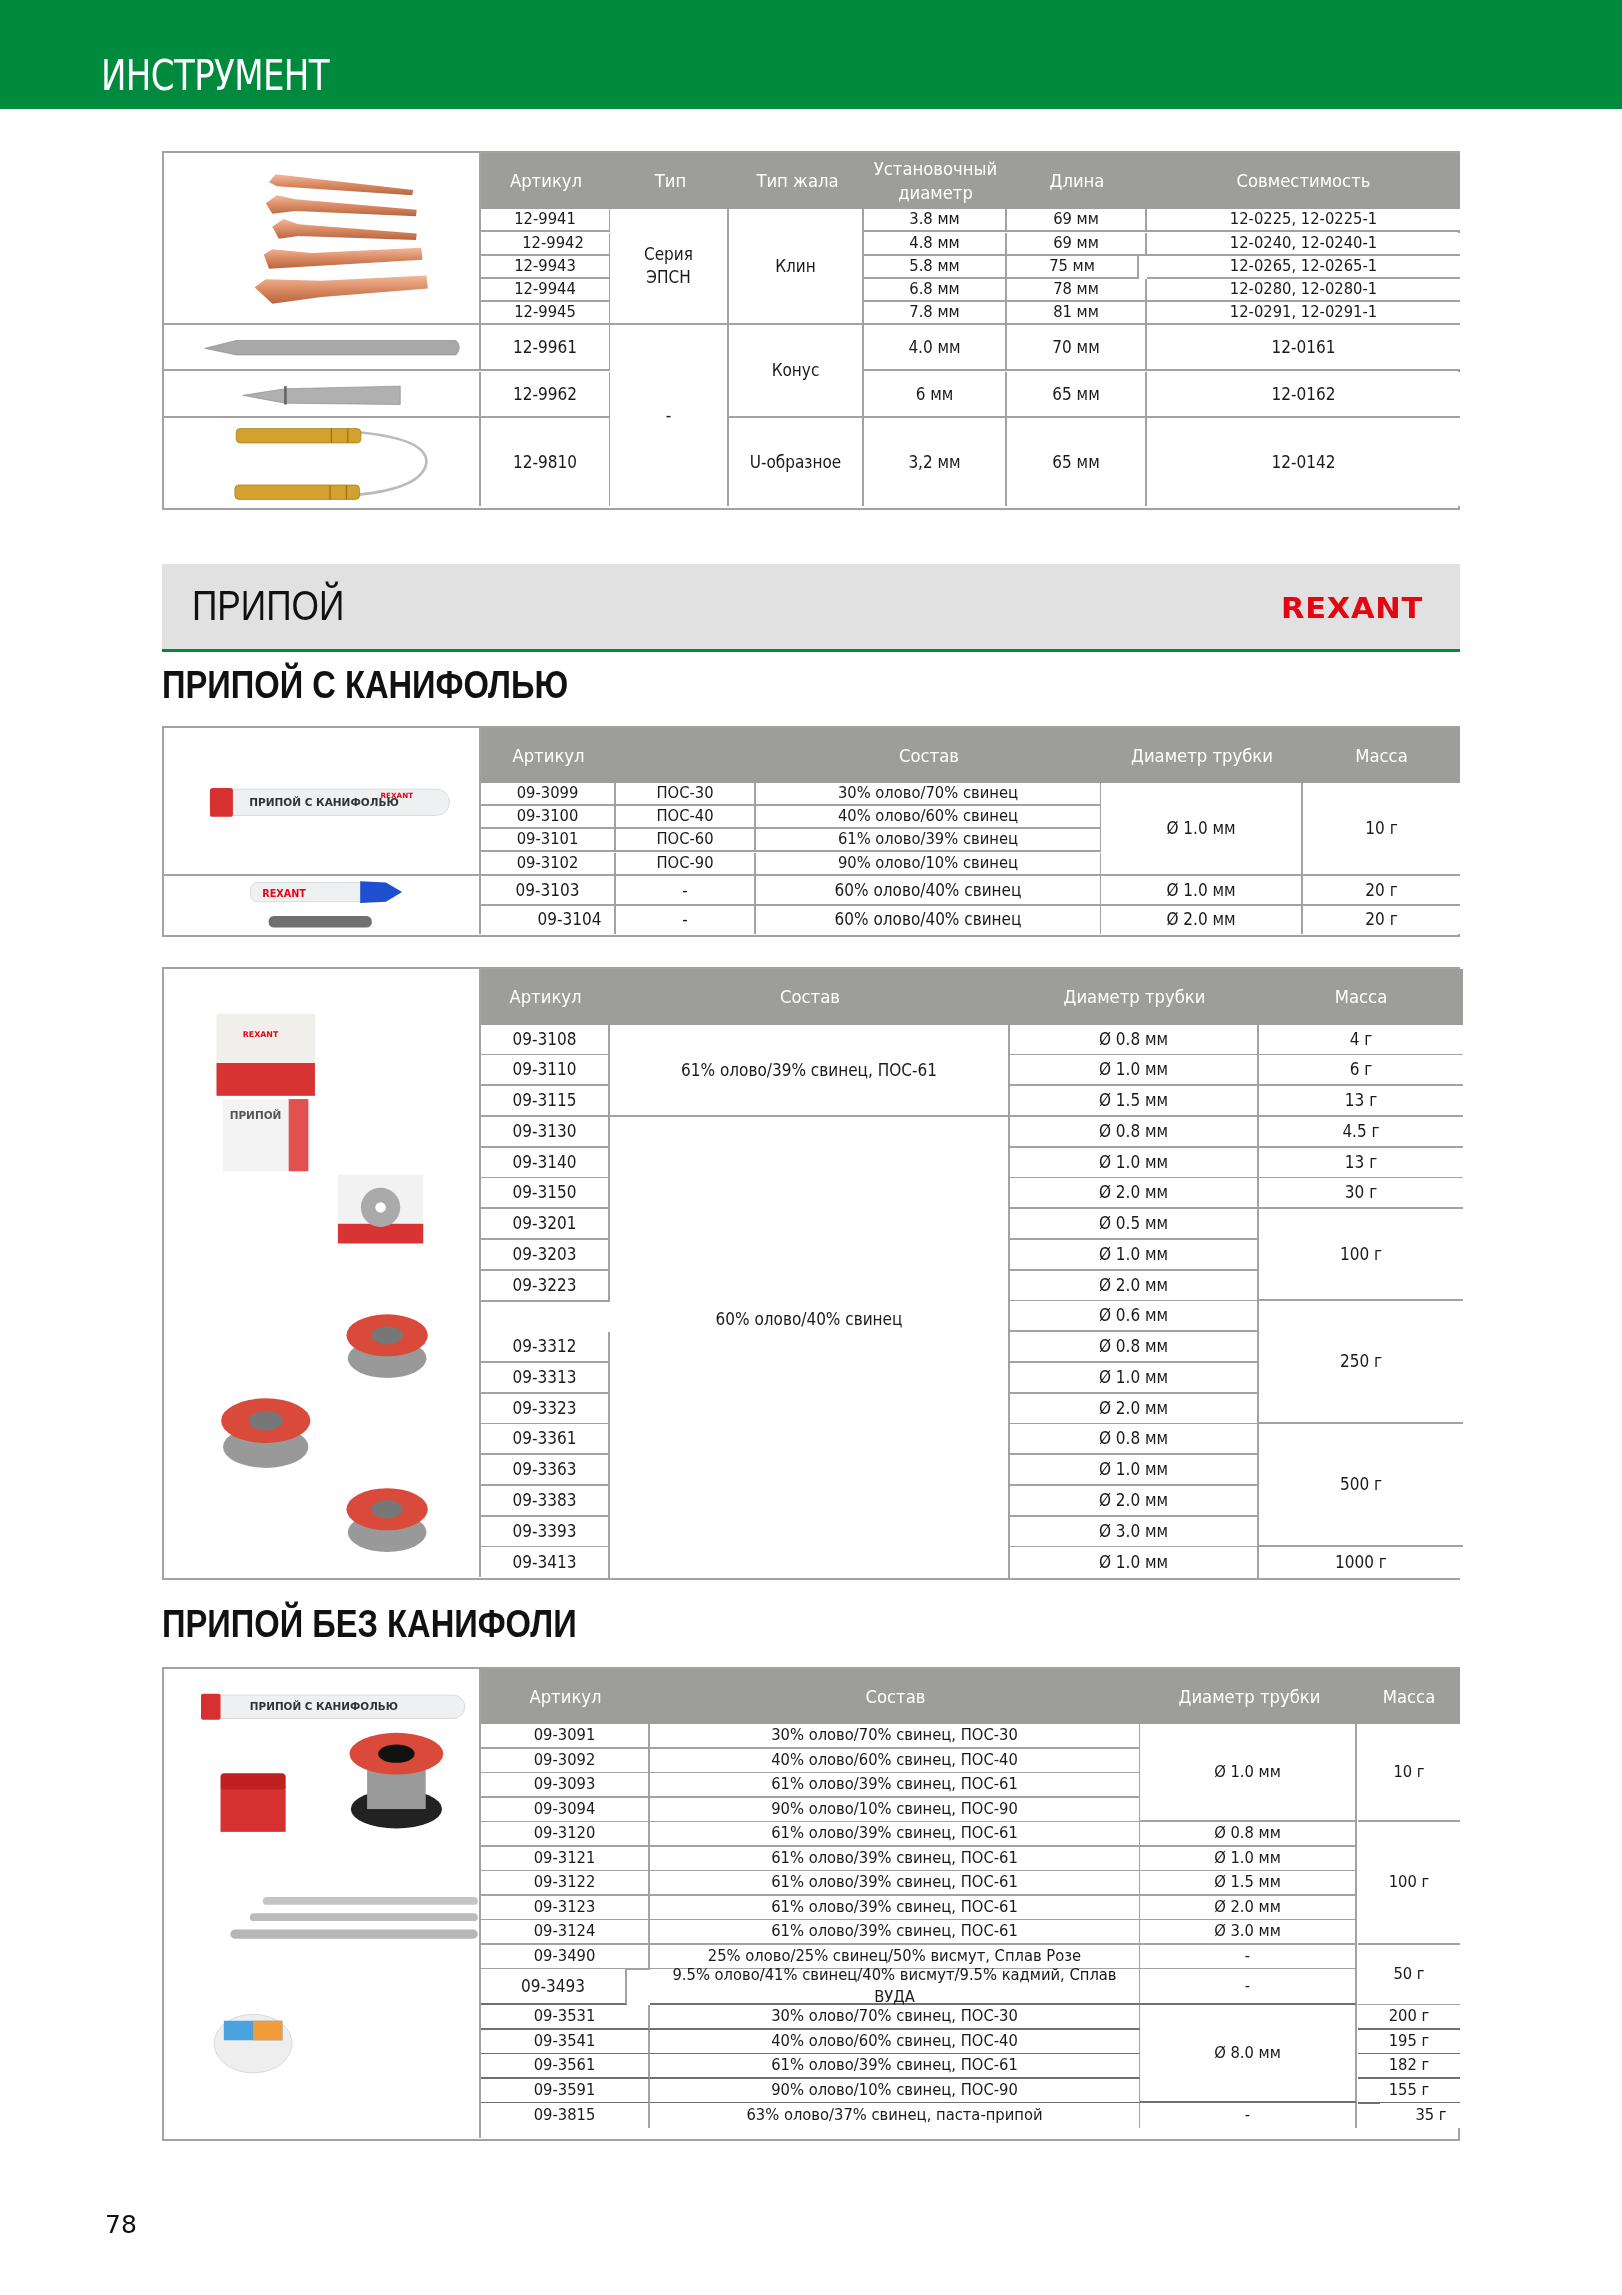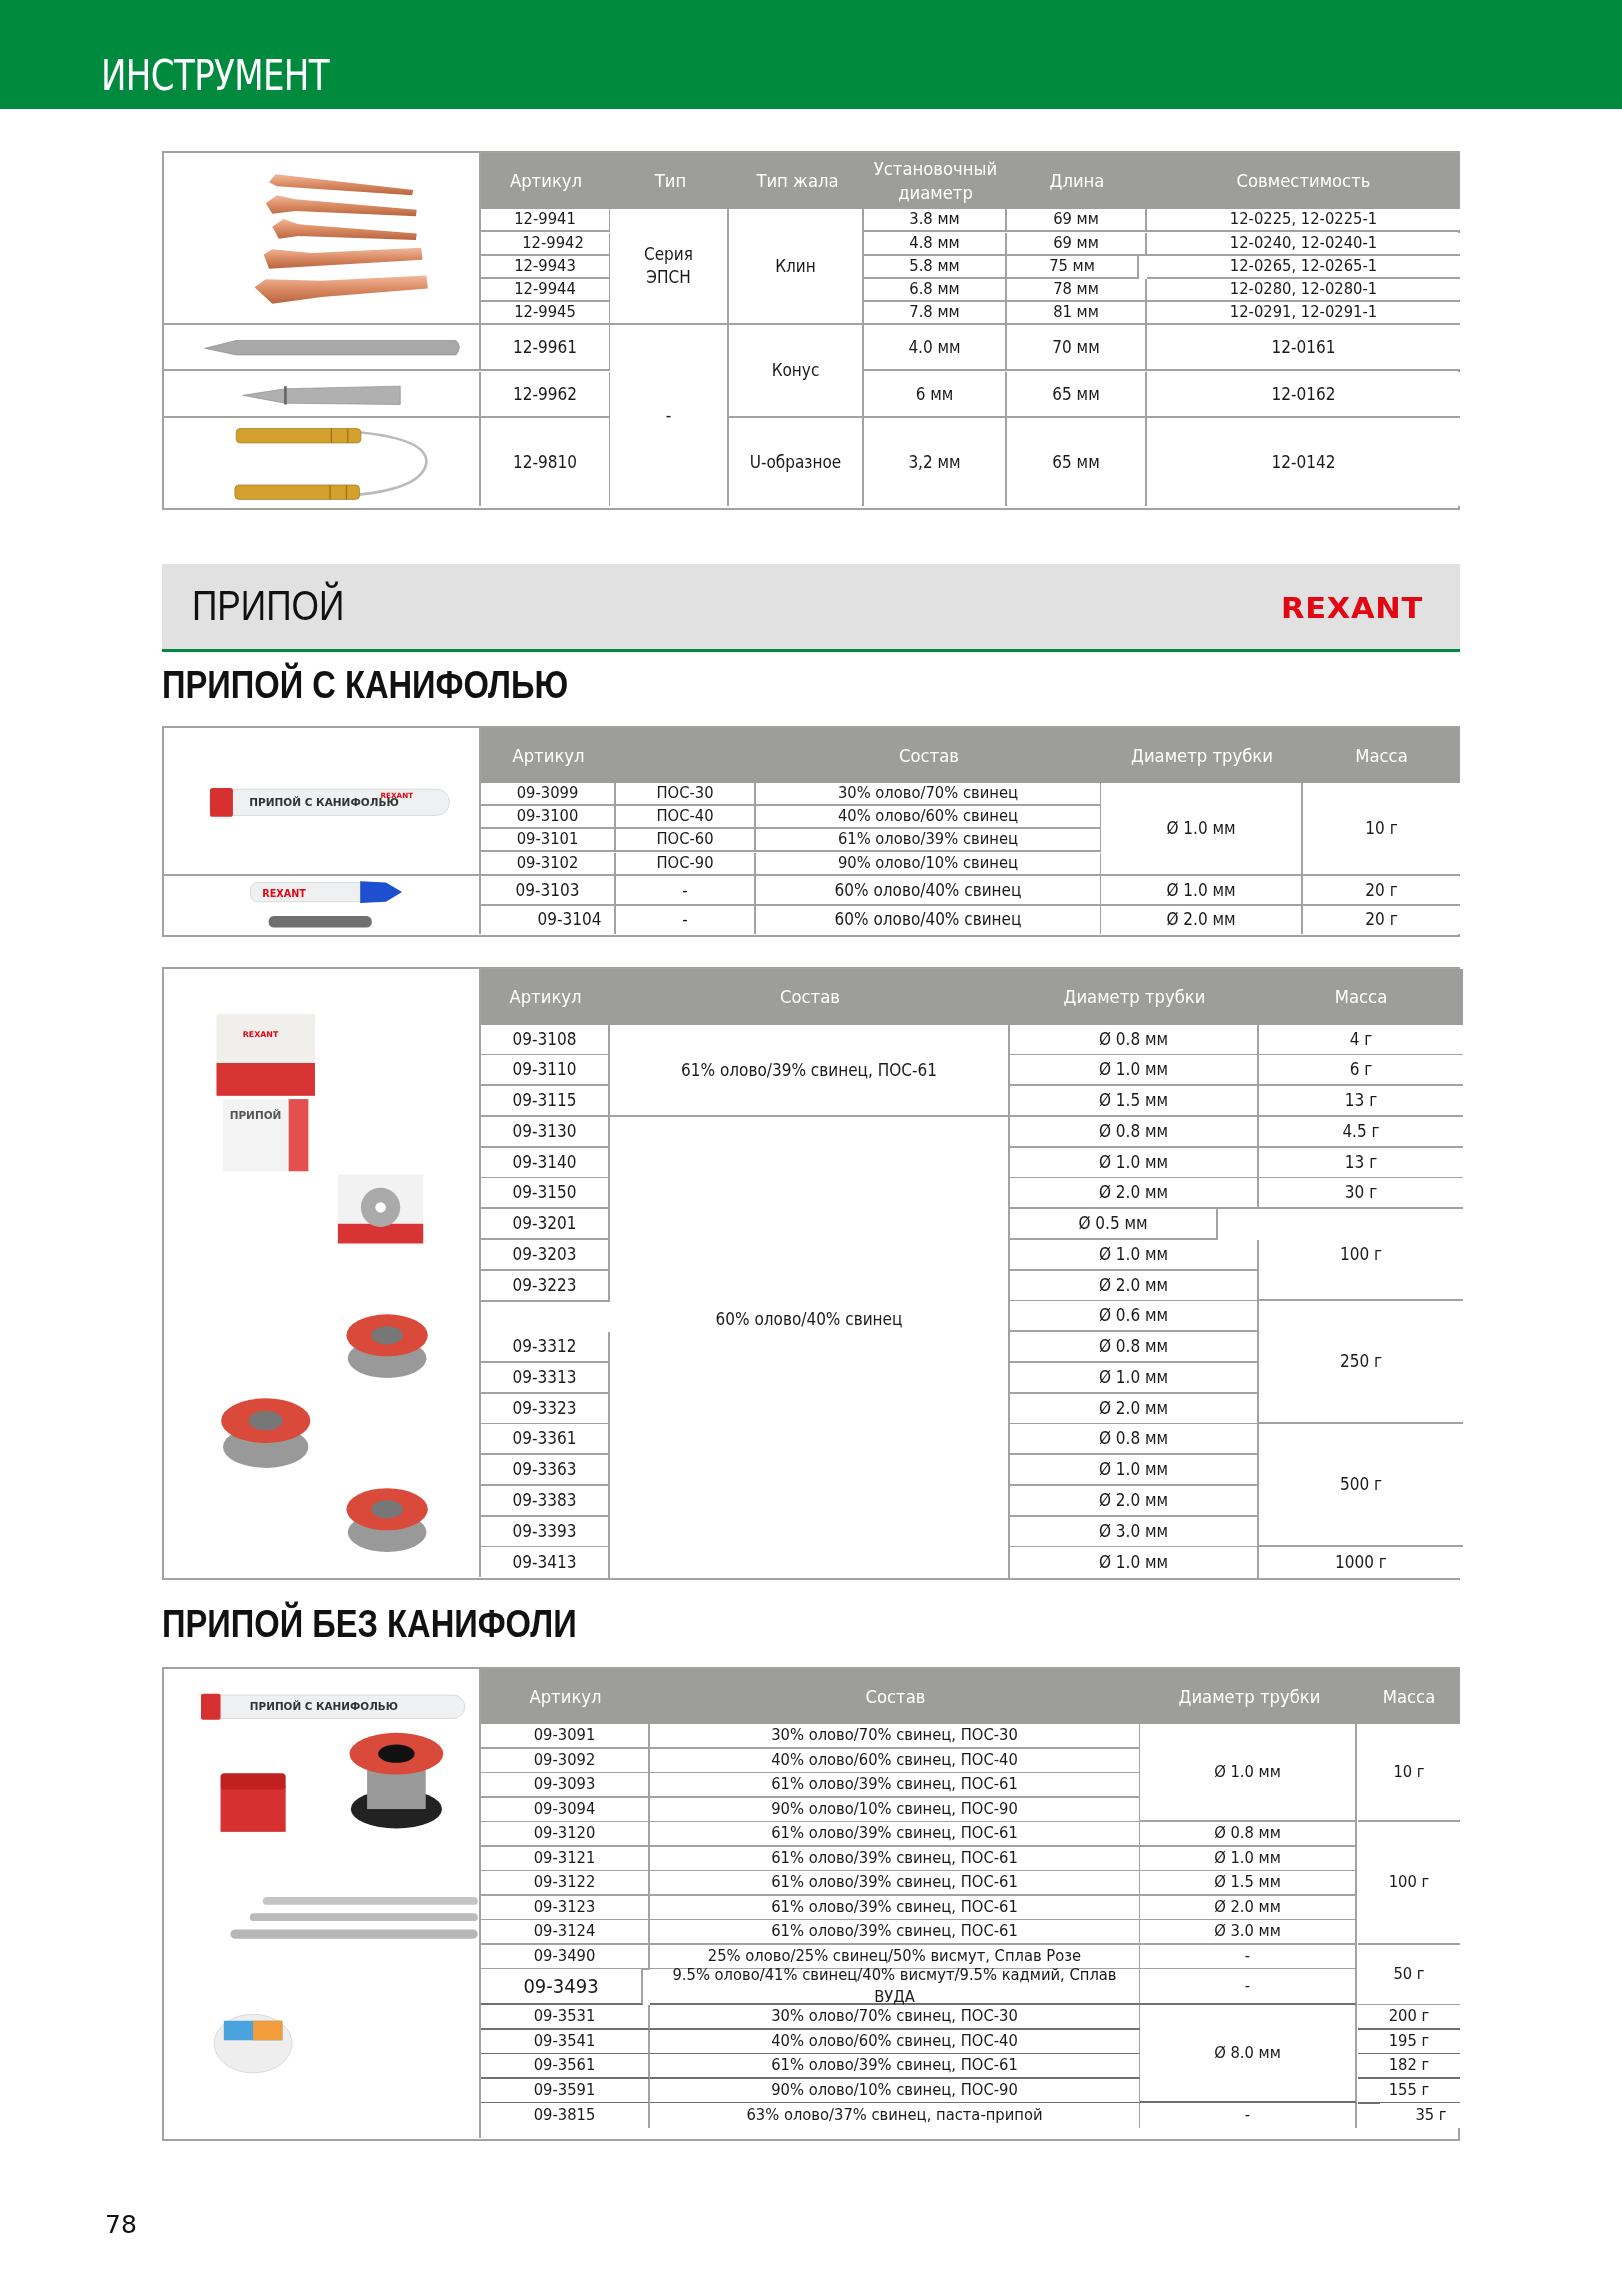--- a/index.html
+++ b/index.html
@@ -188,21 +188,21 @@
     <div class="cell" style="left: 846px; top: 86px; width: 249px; height: 31px;">Ø 1.0 мм</div>
     <div class="cell" style="left: 317px; top: 117px; width: 129px; height: 31px;">09-3115</div>
     <div class="cell" style="left: 846px; top: 117px; width: 249px; height: 31px;">Ø 1.5 мм</div>
     <div class="cell" style="left: 317px; top: 148px; width: 129px; height: 31px;">09-3130</div>
     <div class="cell" style="left: 846px; top: 148px; width: 249px; height: 31px;">Ø 0.8 мм</div>
     <div class="cell" style="left: 317px; top: 179px; width: 129px; height: 31px;">09-3140</div>
     <div class="cell" style="left: 846px; top: 179px; width: 249px; height: 31px;">Ø 1.0 мм</div>
     <div class="cell" style="left: 317px; top: 209px; width: 129px; height: 31px;">09-3150</div>
     <div class="cell" style="left: 846px; top: 209px; width: 249px; height: 31px;">Ø 2.0 мм</div>
     <div class="cell" style="left: 317px; top: 240px; width: 129px; height: 31px;">09-3201</div>
-    <div class="cell" style="left: 846px; top: 240px; width: 208px; height: 31px;">Ø 0.5 мм</div>
+    <div class="cell" style="left: 846px; top: 240px; width: 249px; height: 31px;">Ø 0.5 мм</div>
     <div class="cell" style="left: 317px; top: 271px; width: 129px; height: 31px;">09-3203</div>
     <div class="cell" style="left: 846px; top: 271px; width: 249px; height: 31px;">Ø 1.0 мм</div>
     <div class="cell" style="left: 317px; top: 302px; width: 129px; height: 31px;">09-3223</div>
     <div class="cell" style="left: 846px; top: 302px; width: 249px; height: 31px;">Ø 2.0 мм</div>
     <div class="cell" style="left: 317px; top: 332px; width: 129px; height: 31px; margin-top: 32px;">09-3311</div>
     <div class="cell" style="left: 846px; top: 332px; width: 249px; height: 31px;">Ø 0.6 мм</div>
     <div class="cell" style="left: 317px; top: 363px; width: 129px; height: 31px;">09-3312</div>
     <div class="cell" style="left: 846px; top: 363px; width: 249px; height: 31px;">Ø 0.8 мм</div>
     <div class="cell" style="left: 317px; top: 394px; width: 129px; height: 31px;">09-3313</div>
     <div class="cell" style="left: 846px; top: 394px; width: 249px; height: 31px;">Ø 1.0 мм</div>
@@ -282,21 +282,21 @@
     <div class="cell" style="left: 317px; top: 178px; width: 169px; height: 24.5px; font-size: 16.4px;">09-3121</div>
     <div class="cell" style="left: 486px; top: 178px; width: 491px; height: 24.5px; font-size: 16.4px; padding: 0px 13px;">61% олово/39% свинец, ПОС-61</div>
     <div class="cell" style="left: 317px; top: 202px; width: 169px; height: 24.5px; font-size: 16.4px;">09-3122</div>
     <div class="cell" style="left: 486px; top: 202px; width: 491px; height: 24.5px; font-size: 16.4px; padding: 0px 13px;">61% олово/39% свинец, ПОС-61</div>
     <div class="cell" style="left: 317px; top: 227px; width: 169px; height: 24.5px; font-size: 16.4px;">09-3123</div>
     <div class="cell" style="left: 486px; top: 227px; width: 491px; height: 24.5px; font-size: 16.4px; padding: 0px 13px;">61% олово/39% свинец, ПОС-61</div>
     <div class="cell" style="left: 317px; top: 251px; width: 169px; height: 24.5px; font-size: 16.4px;">09-3124</div>
     <div class="cell" style="left: 486px; top: 251px; width: 491px; height: 24.5px; font-size: 16.4px; padding: 0px 13px;">61% олово/39% свинец, ПОС-61</div>
     <div class="cell" style="left: 317px; top: 276px; width: 169px; height: 24.5px; font-size: 16.4px;">09-3490</div>
     <div class="cell" style="left: 486px; top: 276px; width: 491px; height: 24.5px; font-size: 16.4px; padding: 0px 13px;">25% олово/25% свинец/50% висмут, Сплав Розе</div>
-    <div class="cell dark" style="left: 317px; top: 300px; width: 162px; height: 36px; font-size: 20px;">09-3493</div>
+    <div class="cell dark" style="left: 317px; top: 300px; width: 146px; height: 36px; font-size: 17px;">09-3493</div>
     <div class="cell dark" style="left: 486px; top: 300px; width: 491px; height: 36px; font-size: 16.4px; padding: 0px 13px;">9.5% олово/41% свинец/40% висмут/9.5% кадмий, Сплав ВУДА</div>
     <div class="cell dark" style="left: 317px; top: 336px; width: 169px; height: 24.5px; font-size: 16.4px;">09-3531</div>
     <div class="cell dark" style="left: 486px; top: 336px; width: 491px; height: 24.5px; font-size: 16.4px; padding: 0px 13px;">30% олово/70% свинец, ПОС-30</div>
     <div class="cell dark" style="left: 317px; top: 361px; width: 169px; height: 24.5px; font-size: 16.4px;">09-3541</div>
     <div class="cell dark" style="left: 486px; top: 361px; width: 491px; height: 24.5px; font-size: 16.4px; padding: 0px 13px;">40% олово/60% свинец, ПОС-40</div>
     <div class="cell dark" style="left: 317px; top: 385px; width: 169px; height: 24.5px; font-size: 16.4px;">09-3561</div>
     <div class="cell dark" style="left: 486px; top: 385px; width: 491px; height: 24.5px; font-size: 16.4px; padding: 0px 13px;">61% олово/39% свинец, ПОС-61</div>
     <div class="cell dark" style="left: 317px; top: 410px; width: 169px; height: 24.5px; font-size: 16.4px;">09-3591</div>
     <div class="cell dark" style="left: 486px; top: 410px; width: 491px; height: 24.5px; font-size: 16.4px; padding: 0px 13px;">90% олово/10% свинец, ПОС-90</div>
     <div class="cell nb dark" style="left: 317px; top: 434px; width: 169px; height: 24.5px; font-size: 16.4px;">09-3815</div>

